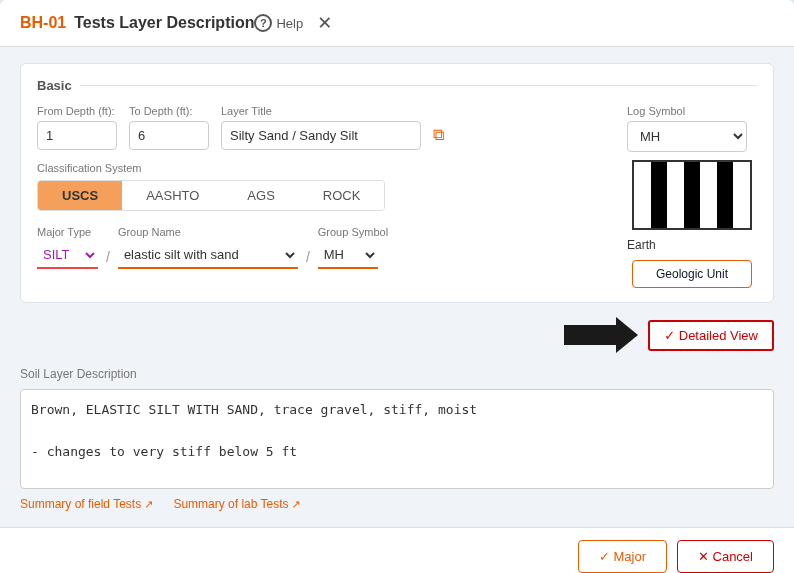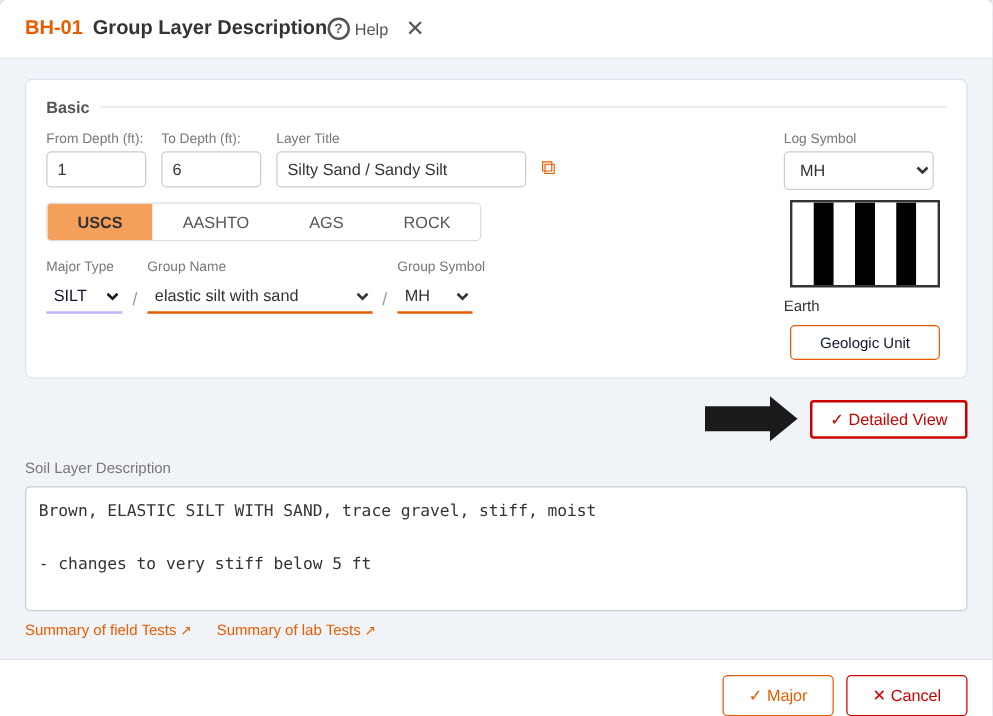--- a/index.html
+++ b/index.html
@@ -224,25 +224,25 @@
       gap: 8px;
       margin-top: 15px;
     }
     .type-group {
       display: flex;
       flex-direction: column;
       gap: 4px;
     }
     .type-select {
       border: none;
-      border-bottom: 2px solid #c4b5fd;
+      border-bottom: 2px solid #ef4444;
       background: transparent;
       padding: 4px 2px;
       font-size: 13px;
-      color: #0f172a;
+      color: #a21caf;
       outline: none;
       cursor: pointer;
     }
     .slash-divider {
       color: #999;
       margin-bottom: 4px;
       font-size: 14px;
     }
     .group-name-select {
       border: none;
@@ -380,21 +380,21 @@
     }
   </style>
 </head>
 <body>
 
 <div class="dialog">
 
   <div class="dialog-header">
     <div class="dialog-title">
       <span class="bh-id">BH-01</span>
-      <span class="title-text">Group Layer Description</span>
+      <span class="title-text">Tests Layer Description</span>
     </div>
     <div class="header-right">
       <div class="help-btn">
         <div class="help-icon">?</div>
         <span>Help</span>
       </div>
       <span class="close-btn">✕</span>
     </div>
   </div>
 
@@ -416,20 +416,21 @@
               <input class="field-input to-depth" type="text" value="6" style="">
             </div>
             <div class="field-group">
               <label class="field-label">Layer Title</label>
               <input class="field-input layer-title" type="text" value="Silty Sand / Sandy Silt" style="">
             </div>
             <span class="copy-icon">⧉</span>
           </div>
 
           <div class="classification-row">
+            <div class="classification-label">Classification System</div>
             <div class="classification-tabs">
               <button class="class-tab active">USCS</button>
               <button class="class-tab">AASHTO</button>
               <button class="class-tab">AGS</button>
               <button class="class-tab">ROCK</button>
             </div>
           </div>
 
           <div class="type-row">
             <div class="type-group">

